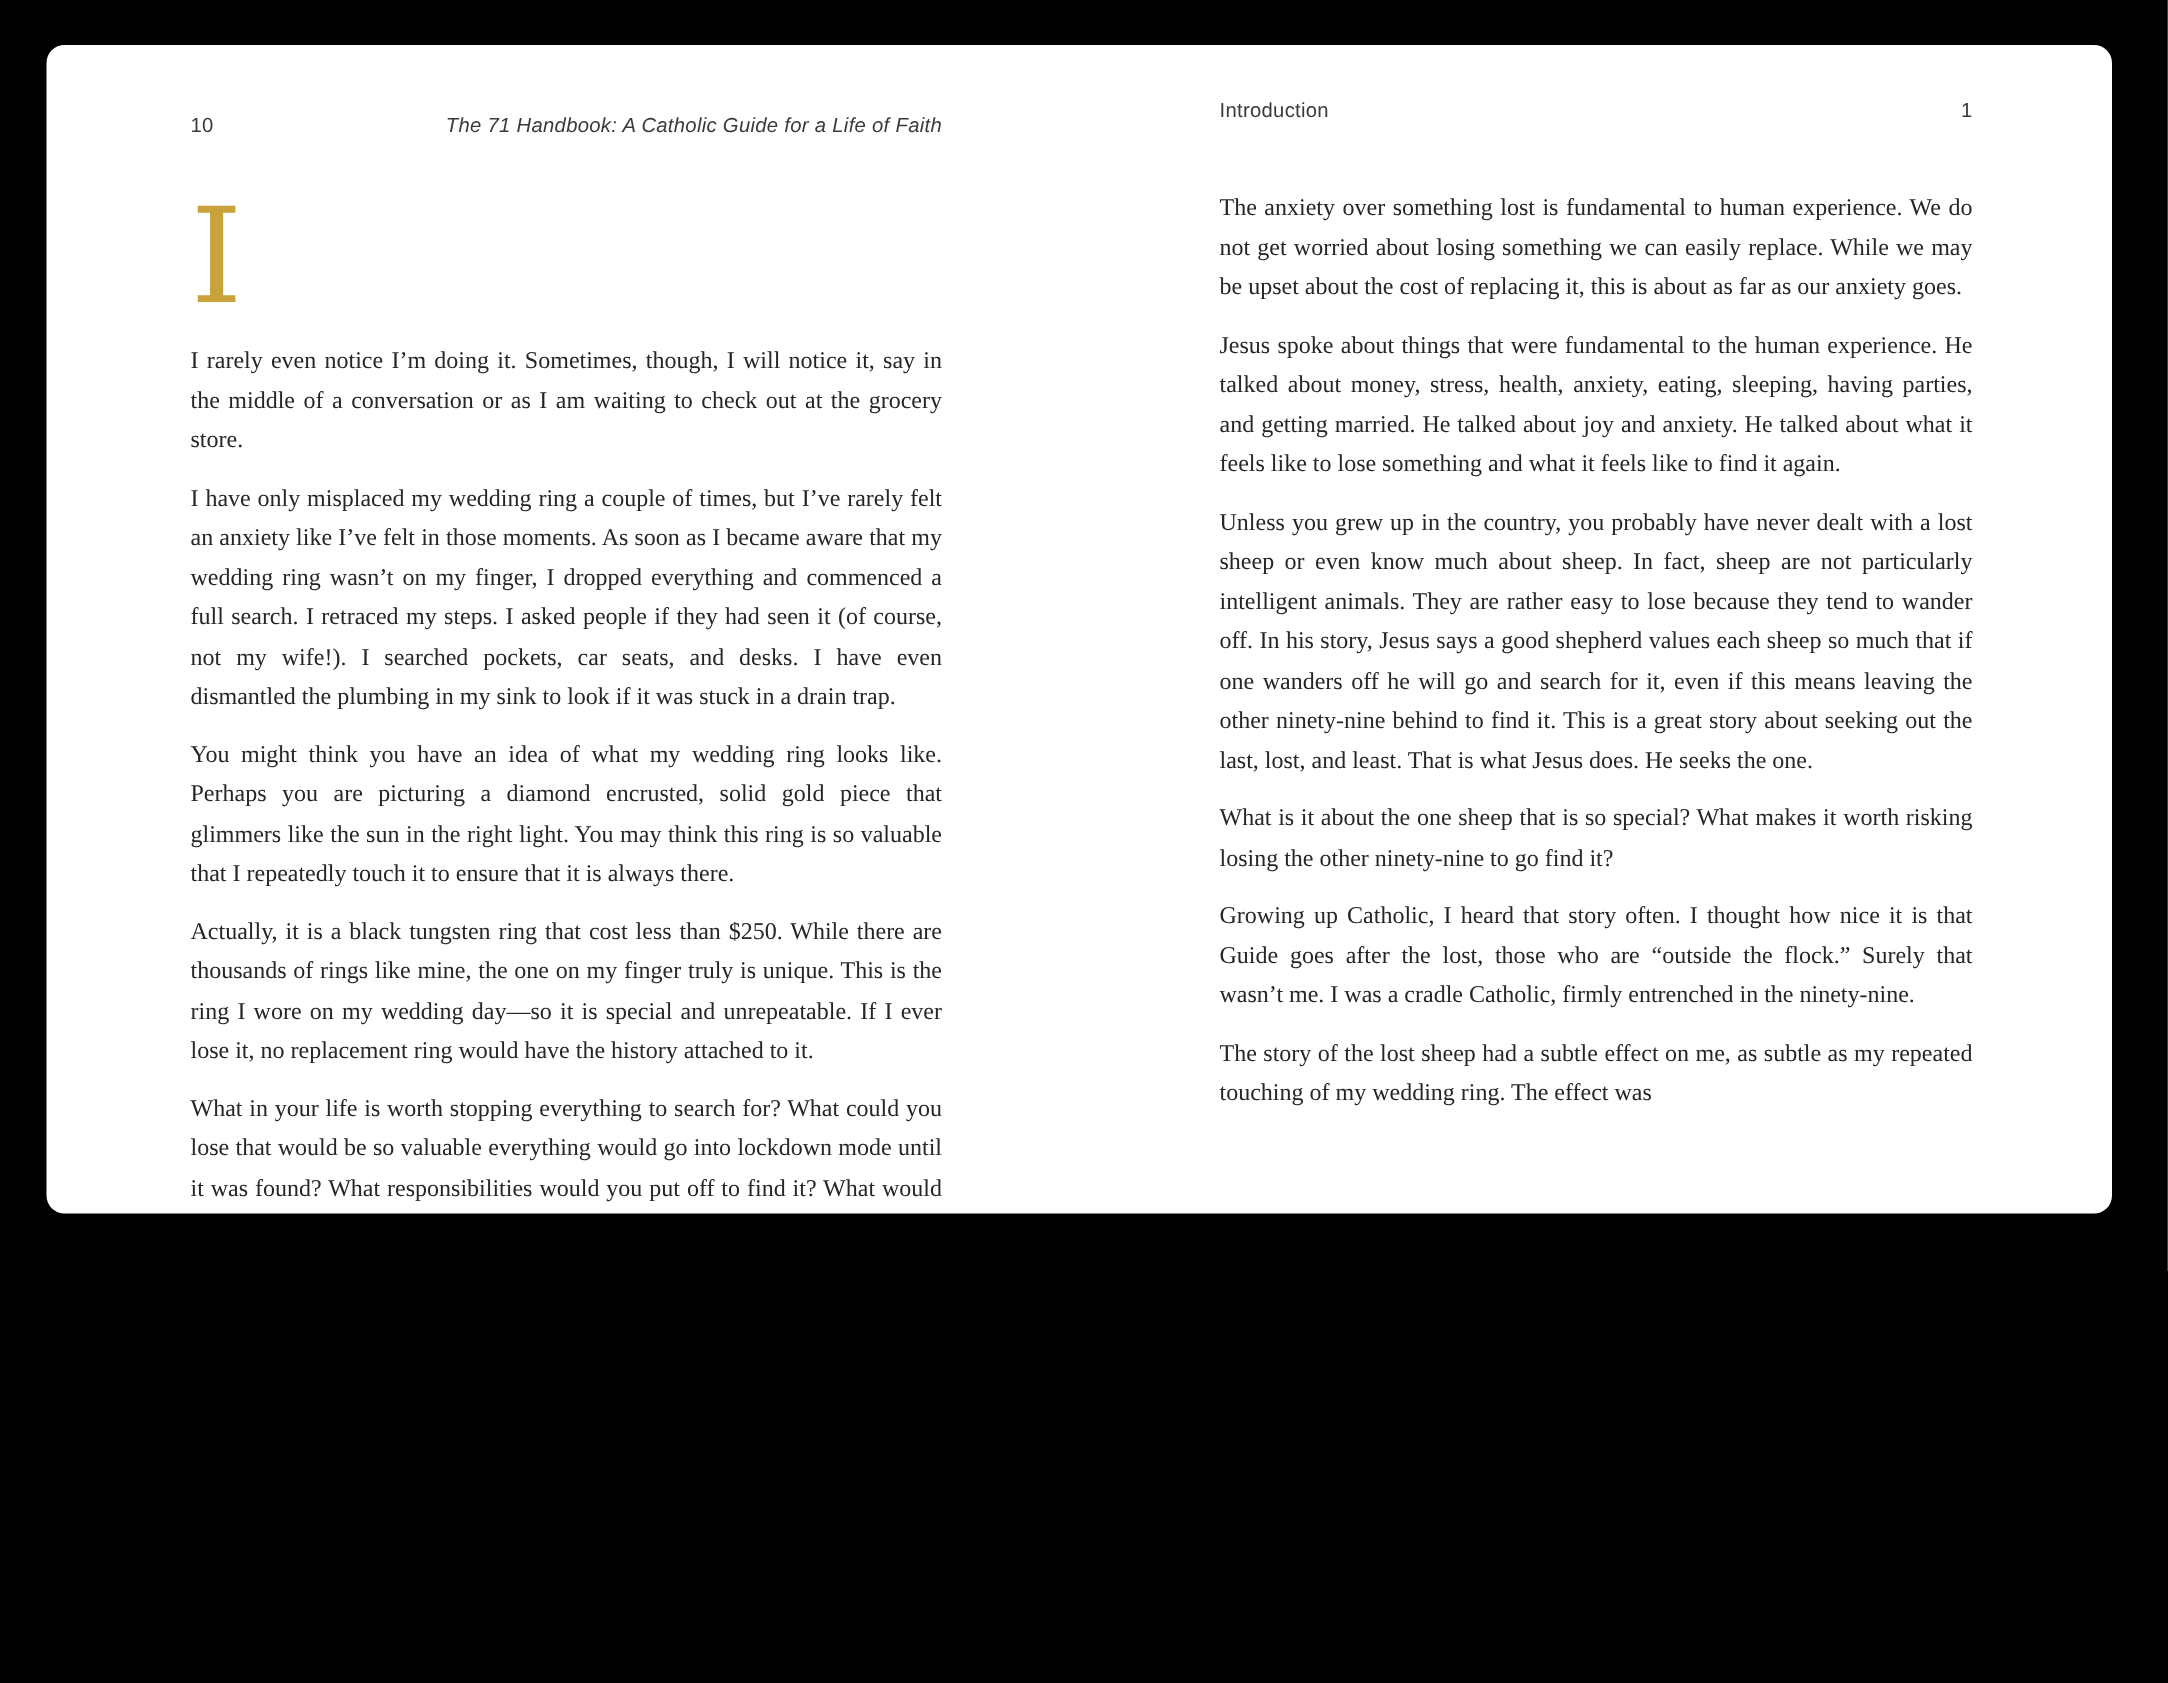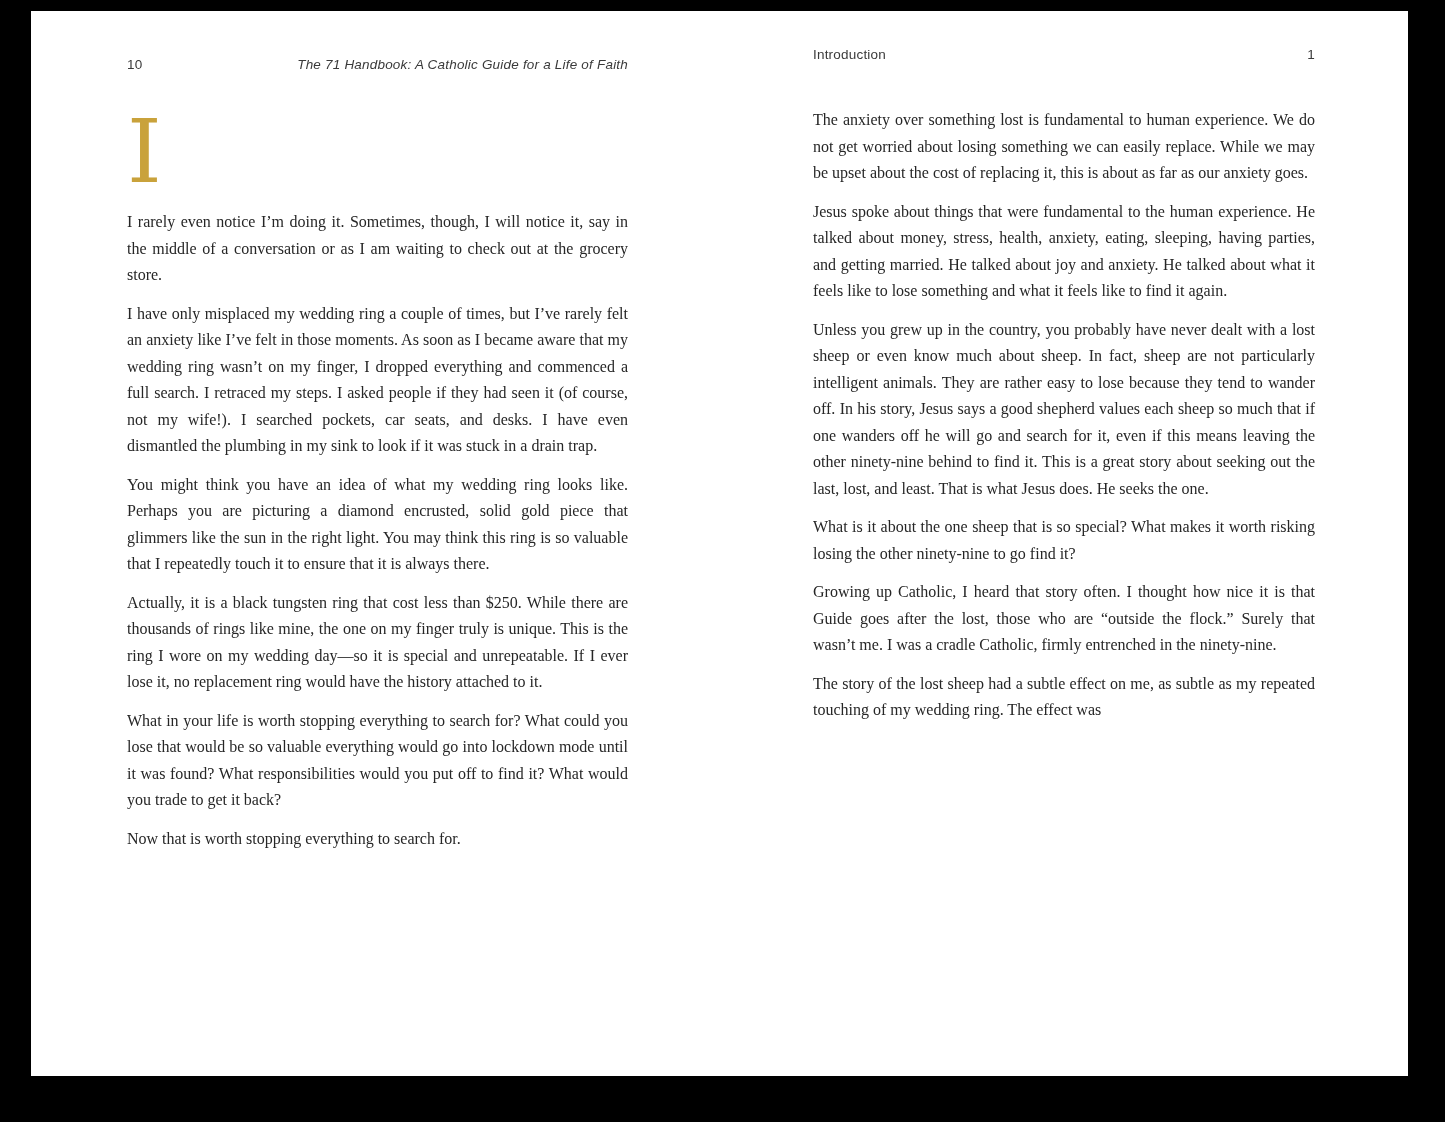--- a/index.html
+++ b/index.html
@@ -9,26 +9,27 @@
   }
   body {
     width: 1445px;
     height: 1122px;
     position: relative;
     font-family: "Liberation Serif", "DejaVu Serif", serif;
   }
   .spread {
     position: absolute;
     left: 31px;
-    top: 11px;
+    top: 30px;
     width: 1377px;
-    height: 1065px;
+    height: 779px;
     background: #ffffff;
     display: flex;
     overflow: hidden;
+    border-radius: 12px;
   }
   .page {
     box-sizing: border-box;
     height: 100%;
   }
   .page.left {
     width: 688px;
     padding: 46px 91px 0 96px;
   }
   .page.right {

